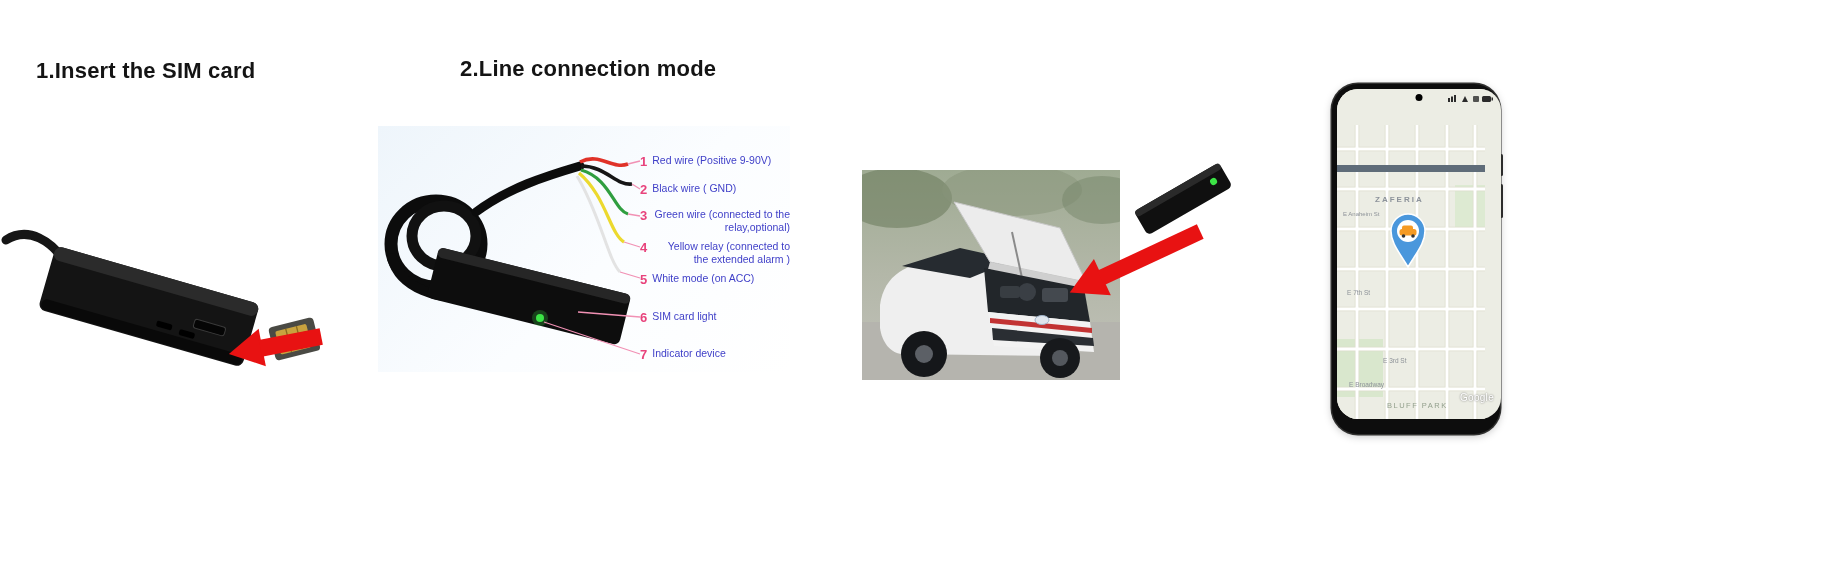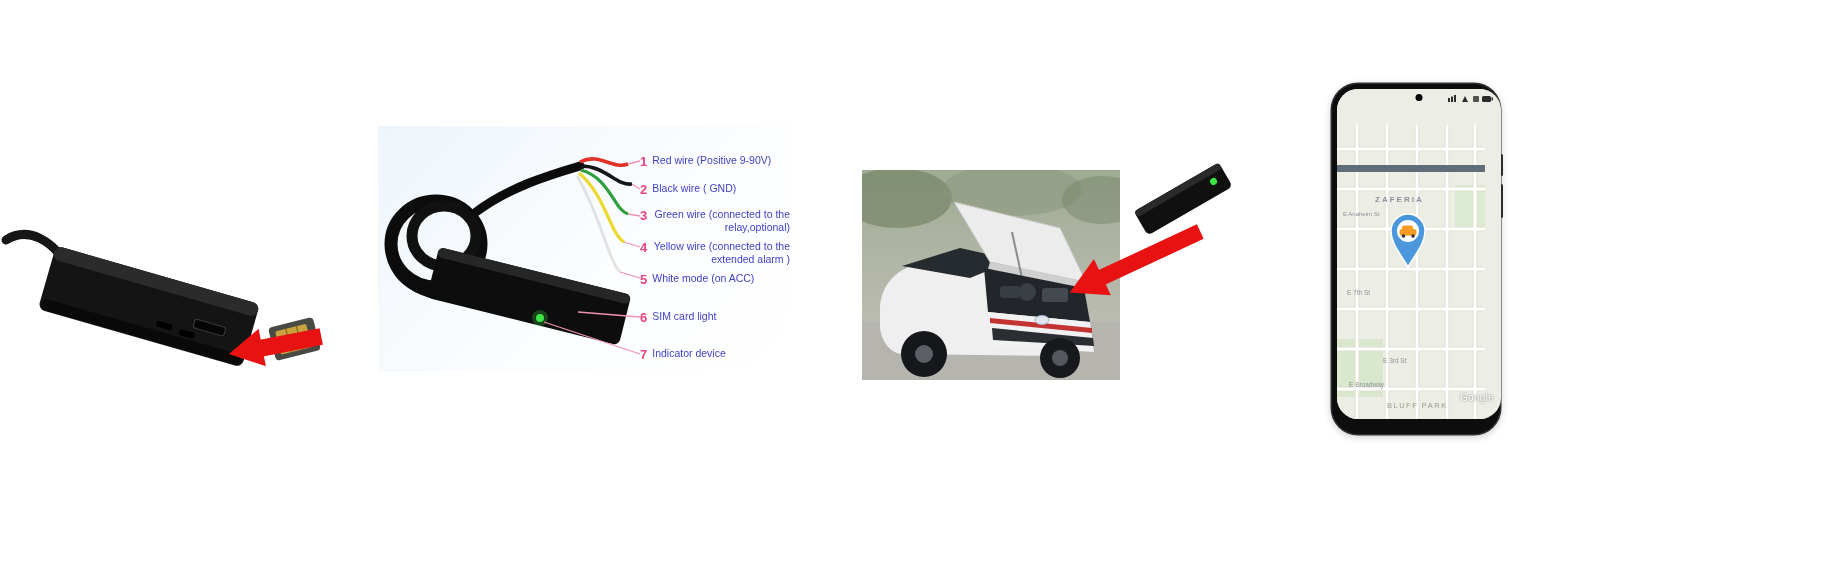--- a/index.html
+++ b/index.html
@@ -42,20 +42,22 @@
   #lbl-street-3{left:12px;top:292px;font-size:6.5px;}
   #lbl-park{left:30px;top:312px;font-size:7.5px;letter-spacing:1.5px;color:#93a08d;font-weight:400;margin-left:20px;}
   .gwm{position:absolute;right:7px;bottom:16px;font-size:10px;color:#ffffff;
        text-shadow:0 0 2px rgba(95,95,95,.95);letter-spacing:.3px;z-index:5;}
 </style>
 </head>
 <body>
 
 <div class="canvas">
 
+  <h2 class="step-title" id="title-1">1.Insert the SIM card</h2>
+  <h2 class="step-title" id="title-2">2.Line connection mode</h2>
 
   <svg class="abs" id="art-1" viewBox="0 0 350 195">
     <path d="M6,30 C28,16 52,30 68,56" stroke="#161616" stroke-width="9" fill="none" stroke-linecap="round"></path>
     <g transform="rotate(16 150 100)">
       <rect x="42" y="64" width="212" height="66" rx="7" fill="#141414"></rect>
       <rect x="42" y="64" width="212" height="14" rx="7" fill="#2b2b2b"></rect>
       <rect x="44" y="118" width="208" height="11" rx="5" fill="#000000" opacity="0.55"></rect>
       <rect x="196" y="96" width="32" height="9" rx="2.5" fill="#050505" stroke="#3a3a3a" stroke-width="1"></rect>
       <rect x="160" y="108" width="16" height="6" rx="2" fill="#000"></rect>
       <rect x="184" y="110" width="16" height="6" rx="2" fill="#000"></rect>
@@ -110,21 +112,21 @@
     <div class="wlabel" style="top:56px">
       <span class="wnum">2</span>
       <span class="wtxt">Black wire ( GND)</span>
     </div>
     <div class="wlabel" style="top:82px">
       <span class="wnum">3</span>
       <span class="wtxt">Green wire (connected to the relay,optional)</span>
     </div>
     <div class="wlabel" style="top:114px">
       <span class="wnum">4</span>
-      <span class="wtxt">Yellow wire (connected to the extended alarm )</span>
+      <span class="wtxt">Yellow relay (connected to the extended alarm )</span>
     </div>
     <div class="wlabel" style="top:146px">
       <span class="wnum">5</span>
       <span class="wtxt">White mode (on ACC)</span>
     </div>
     <div class="wlabel" style="top:184px">
       <span class="wnum">6</span>
       <span class="wtxt">SIM card light</span>
     </div>
     <div class="wlabel" style="top:221px">

